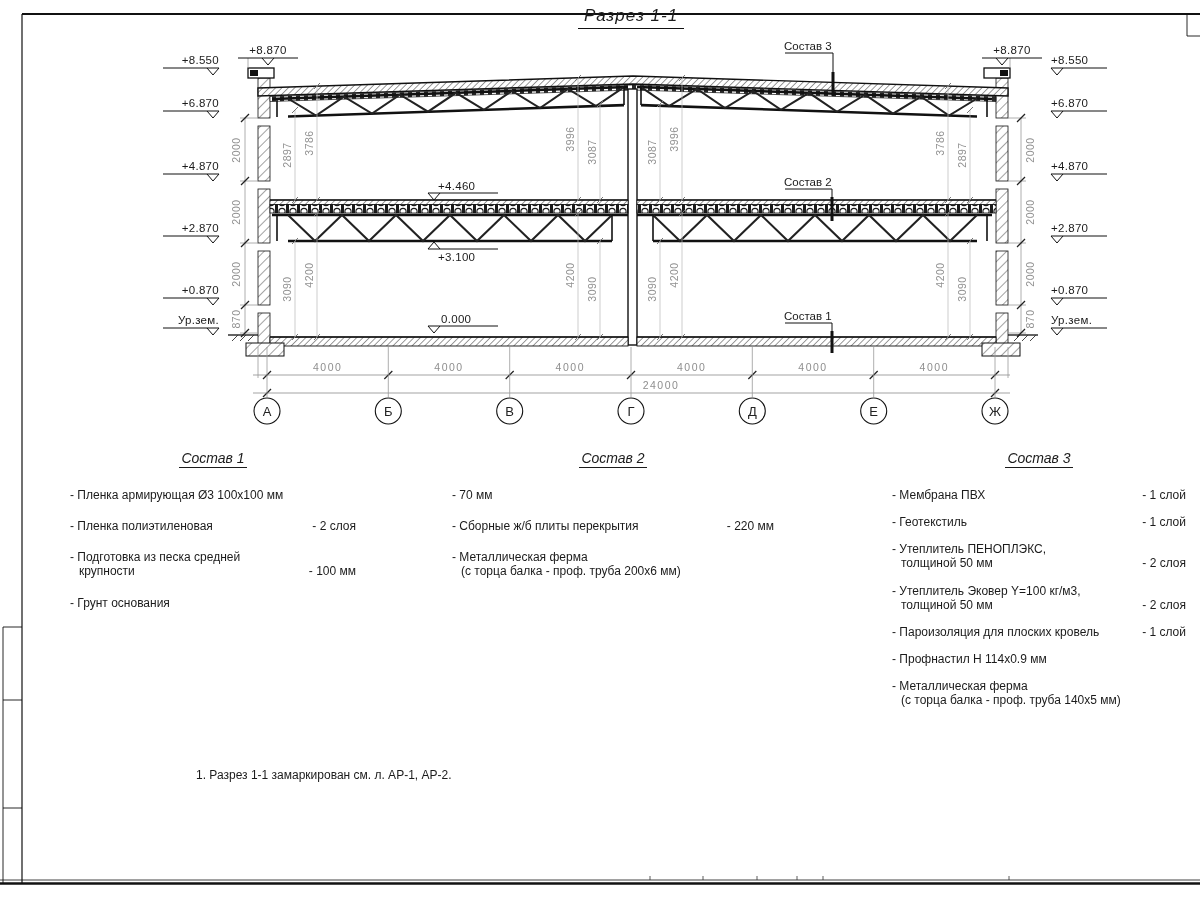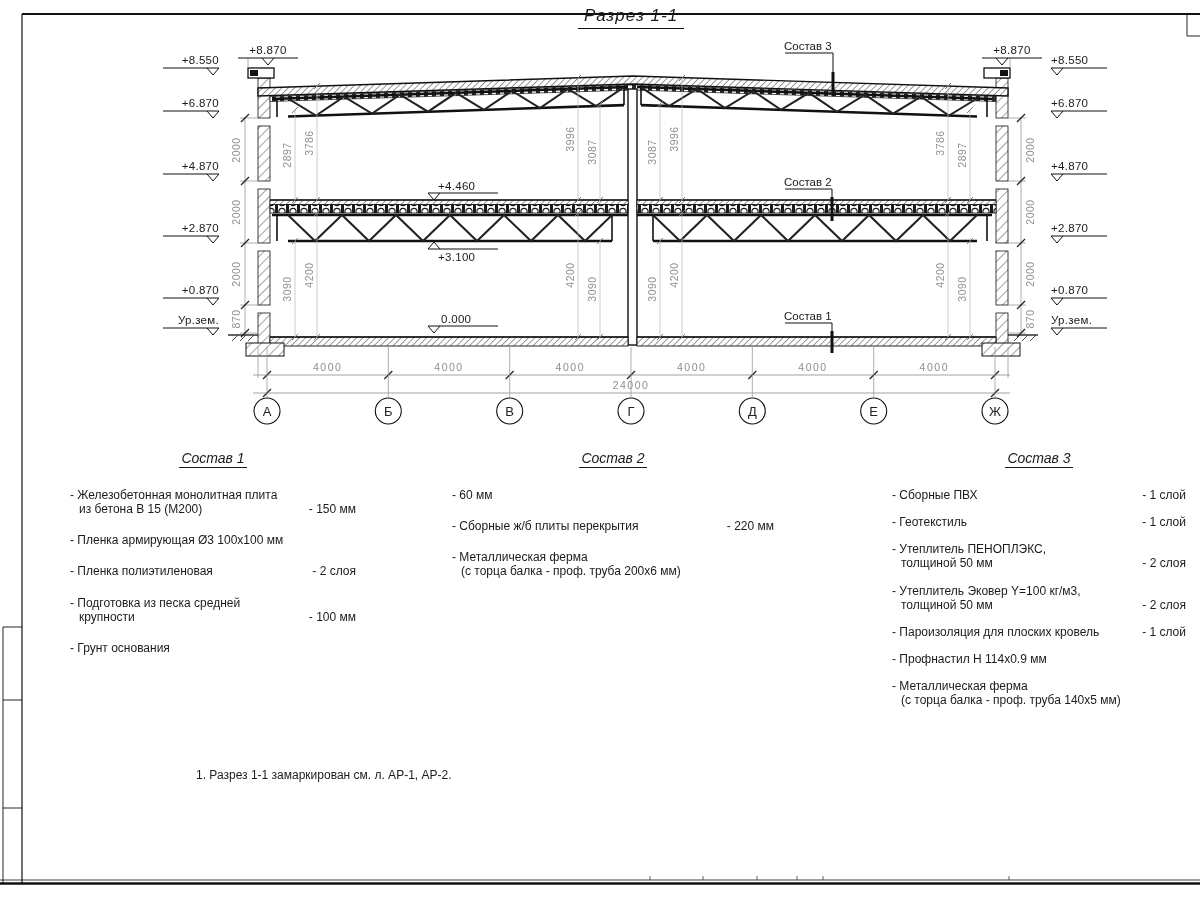--- a/index.html
+++ b/index.html
@@ -299,25 +299,20 @@
 
   <div class="t elev" style="left:238px;top:44px;width:60px;text-align:center">+8.870</div>
   <div class="t elev" style="left:982px;top:44px;width:60px;text-align:center">+8.870</div>
 
   <div class="comp-col t" style="left:70px;top:450px;width:286px">
     <div class="comp-head">
       <span>Состав 1</span>
     </div>
     <div class="items">
         <div class="comp-row">
-          <div class="comp-text">- Железобетонная  монолитная плита
-из бетона В 15 (М200)</div>
-          <div class="comp-val">- 150 мм</div>
-        </div>
-        <div class="comp-row">
           <div class="comp-text">- Пленка армирующая Ø3 100x100 мм</div>
           <div class="comp-val"></div>
         </div>
         <div class="comp-row">
           <div class="comp-text">- Пленка полиэтиленовая</div>
           <div class="comp-val">- 2 слоя</div>
         </div>
         <div class="comp-row">
           <div class="comp-text">- Подготовка из песка средней
 крупности</div>
@@ -328,40 +323,40 @@
           <div class="comp-val"></div>
         </div>
       </div>
   </div>
   <div class="comp-col t" style="left:452px;top:450px;width:322px">
     <div class="comp-head">
       <span>Состав 2</span>
     </div>
     <div class="items">
         <div class="comp-row">
-          <div class="comp-val">- 60 мм</div>
+          <div class="comp-val">- 70 мм</div>
         </div>
         <div class="comp-row">
           <div class="comp-text">- Сборные ж/б плиты перекрытия</div>
           <div class="comp-val">- 220 мм</div>
         </div>
         <div class="comp-row">
           <div class="comp-text">- Металлическая ферма
 (с торца балка - проф. труба 200x6 мм)</div>
           <div class="comp-val"></div>
         </div>
       </div>
   </div>
   <div class="comp-col t tight" style="left:892px;top:450px;width:294px">
     <div class="comp-head">
       <span>Состав 3</span>
     </div>
     <div class="items">
         <div class="comp-row">
-          <div class="comp-text">- Сборные ПВХ</div>
+          <div class="comp-text">- Мембрана ПВХ</div>
           <div class="comp-val">- 1 слой</div>
         </div>
         <div class="comp-row">
           <div class="comp-text">- Геотекстиль</div>
           <div class="comp-val">- 1 слой</div>
         </div>
         <div class="comp-row">
           <div class="comp-text">- Утеплитель ПЕНОПЛЭКС,
 толщиной 50 мм</div>
           <div class="comp-val">- 2 слоя</div>
@@ -426,21 +421,21 @@
     <div class="t dimv" style="left: 652px; top: 289px;">3090</div>
     <div class="t dimv" style="left: 674px; top: 275px;">4200</div>
     <div class="t dimv" style="left: 940px; top: 275px;">4200</div>
     <div class="t dimv" style="left: 962px; top: 289px;">3090</div>
     <div class="t dimh" style="left: 327.7px; top: 361px;">4000</div>
     <div class="t dimh" style="left: 449px; top: 361px;">4000</div>
     <div class="t dimh" style="left: 570.3px; top: 361px;">4000</div>
     <div class="t dimh" style="left: 691.7px; top: 361px;">4000</div>
     <div class="t dimh" style="left: 813px; top: 361px;">4000</div>
     <div class="t dimh" style="left: 934.3px; top: 361px;">4000</div>
-    <div class="t dimh" style="left: 631px; top: 379px;">24000</div>
+    <div class="t dimh" style="left: 661px; top: 379px;">24000</div>
     <div class="t axl" style="left: 267px; top: 404px;">А</div>
     <div class="t axl" style="left: 388.3px; top: 404px;">Б</div>
     <div class="t axl" style="left: 509.7px; top: 404px;">В</div>
     <div class="t axl" style="left: 631px; top: 404px;">Г</div>
     <div class="t axl" style="left: 752.3px; top: 404px;">Д</div>
     <div class="t axl" style="left: 873.7px; top: 404px;">Е</div>
     <div class="t axl" style="left: 995px; top: 404px;">Ж</div>
   </div>
 
 </body></html>

